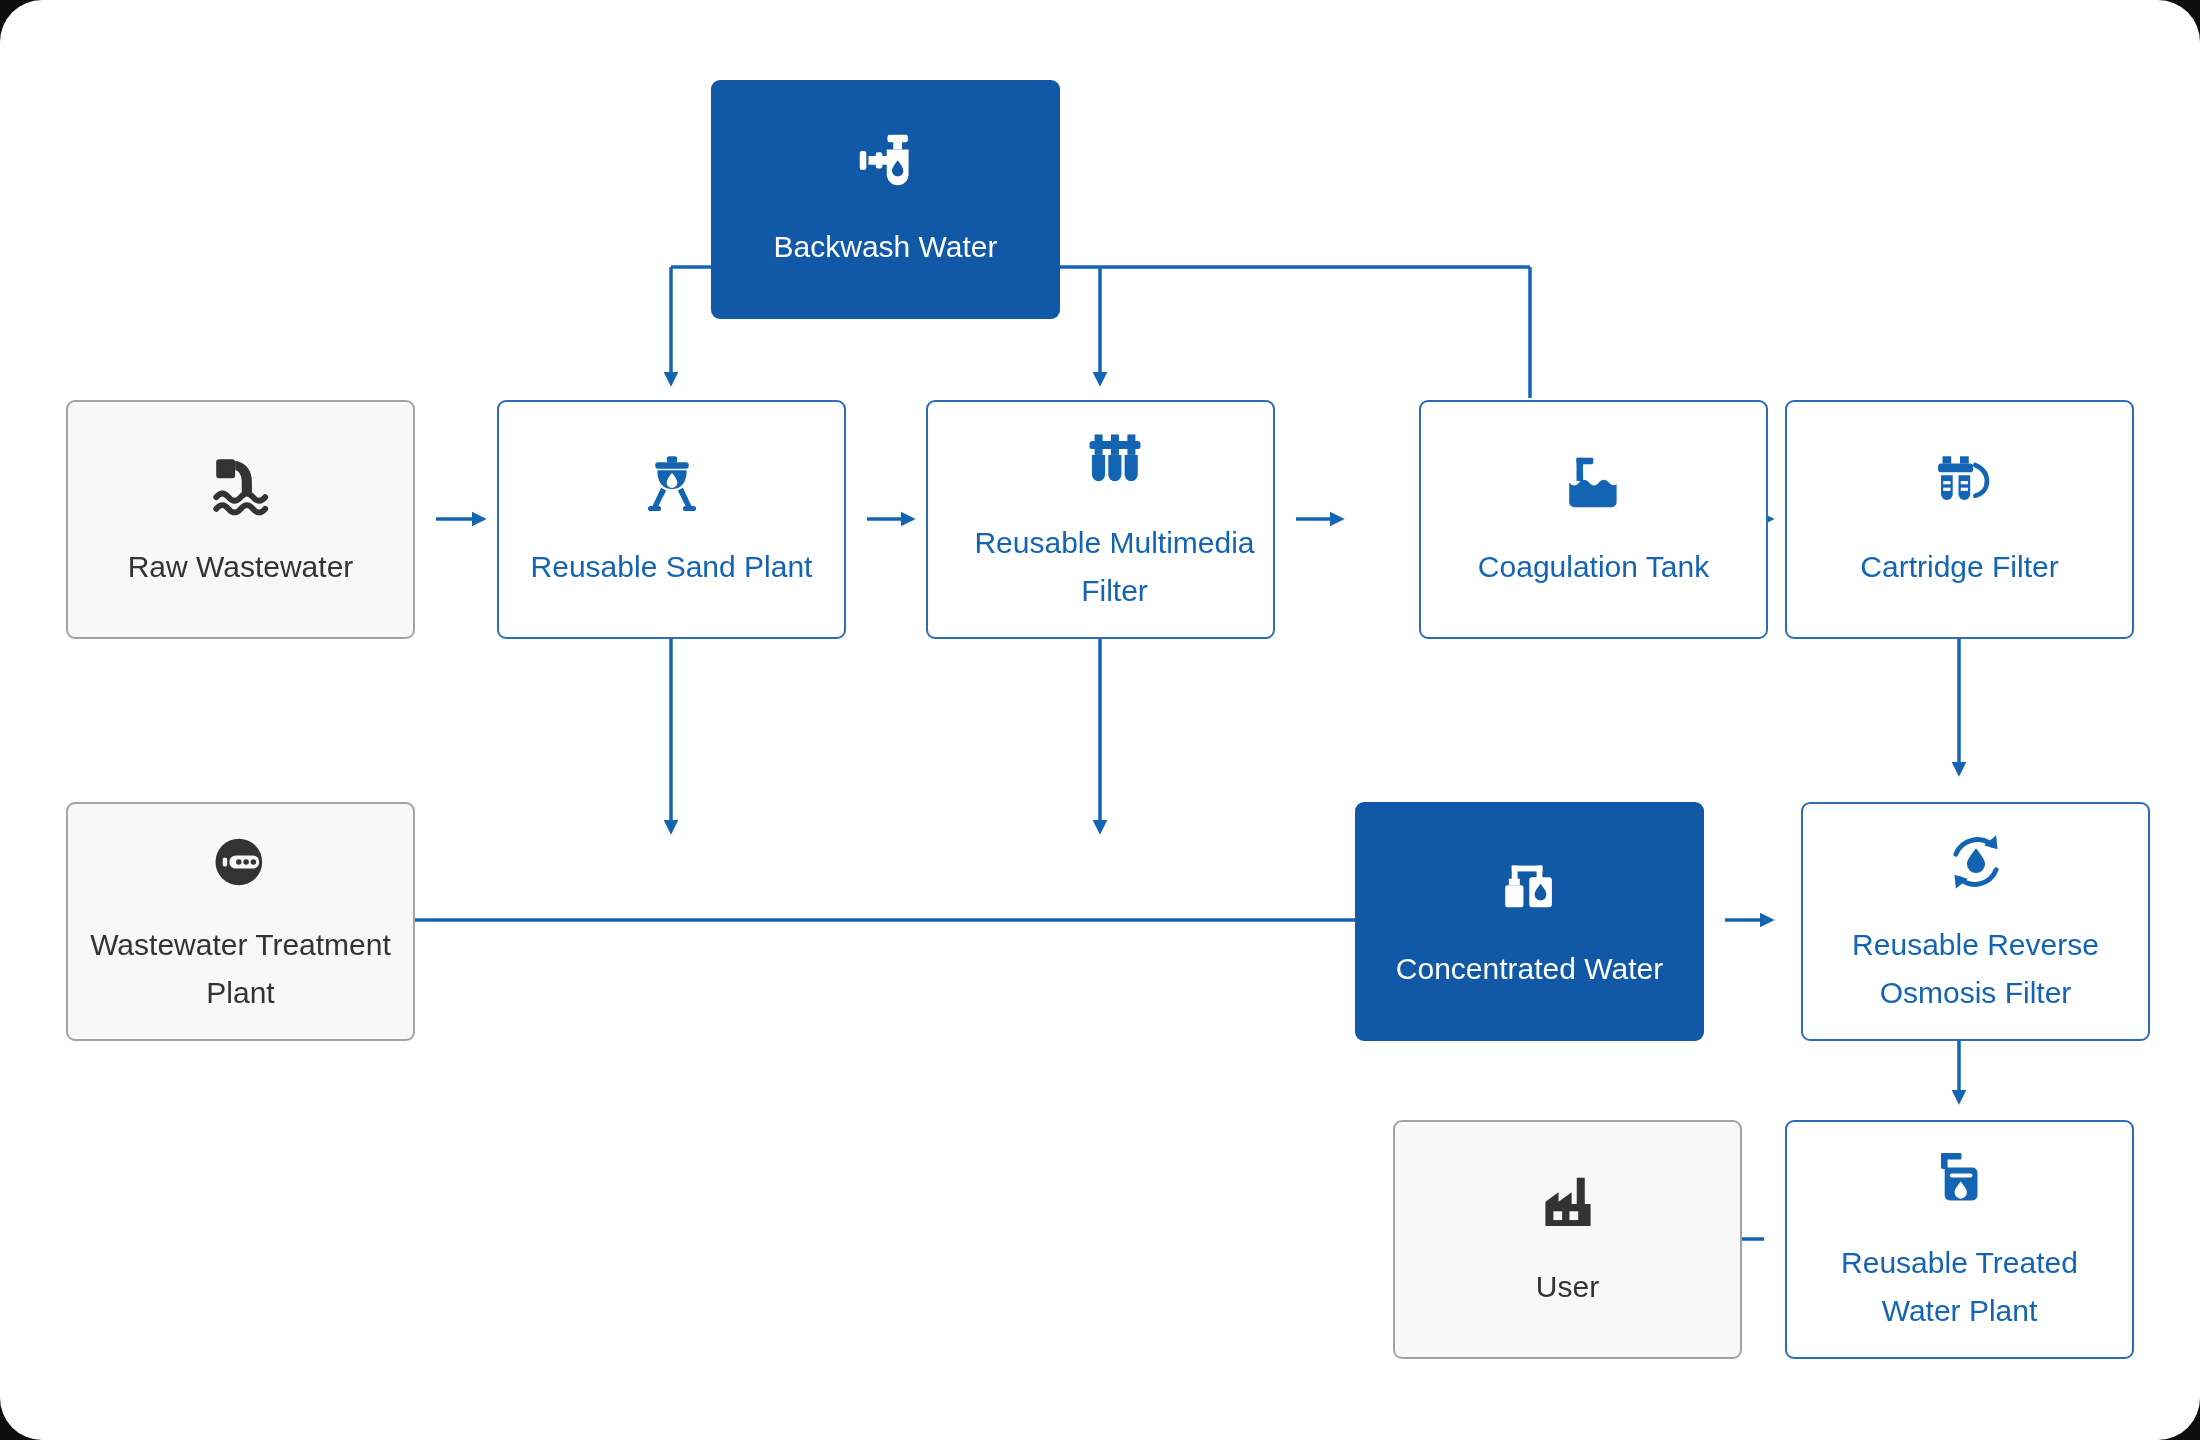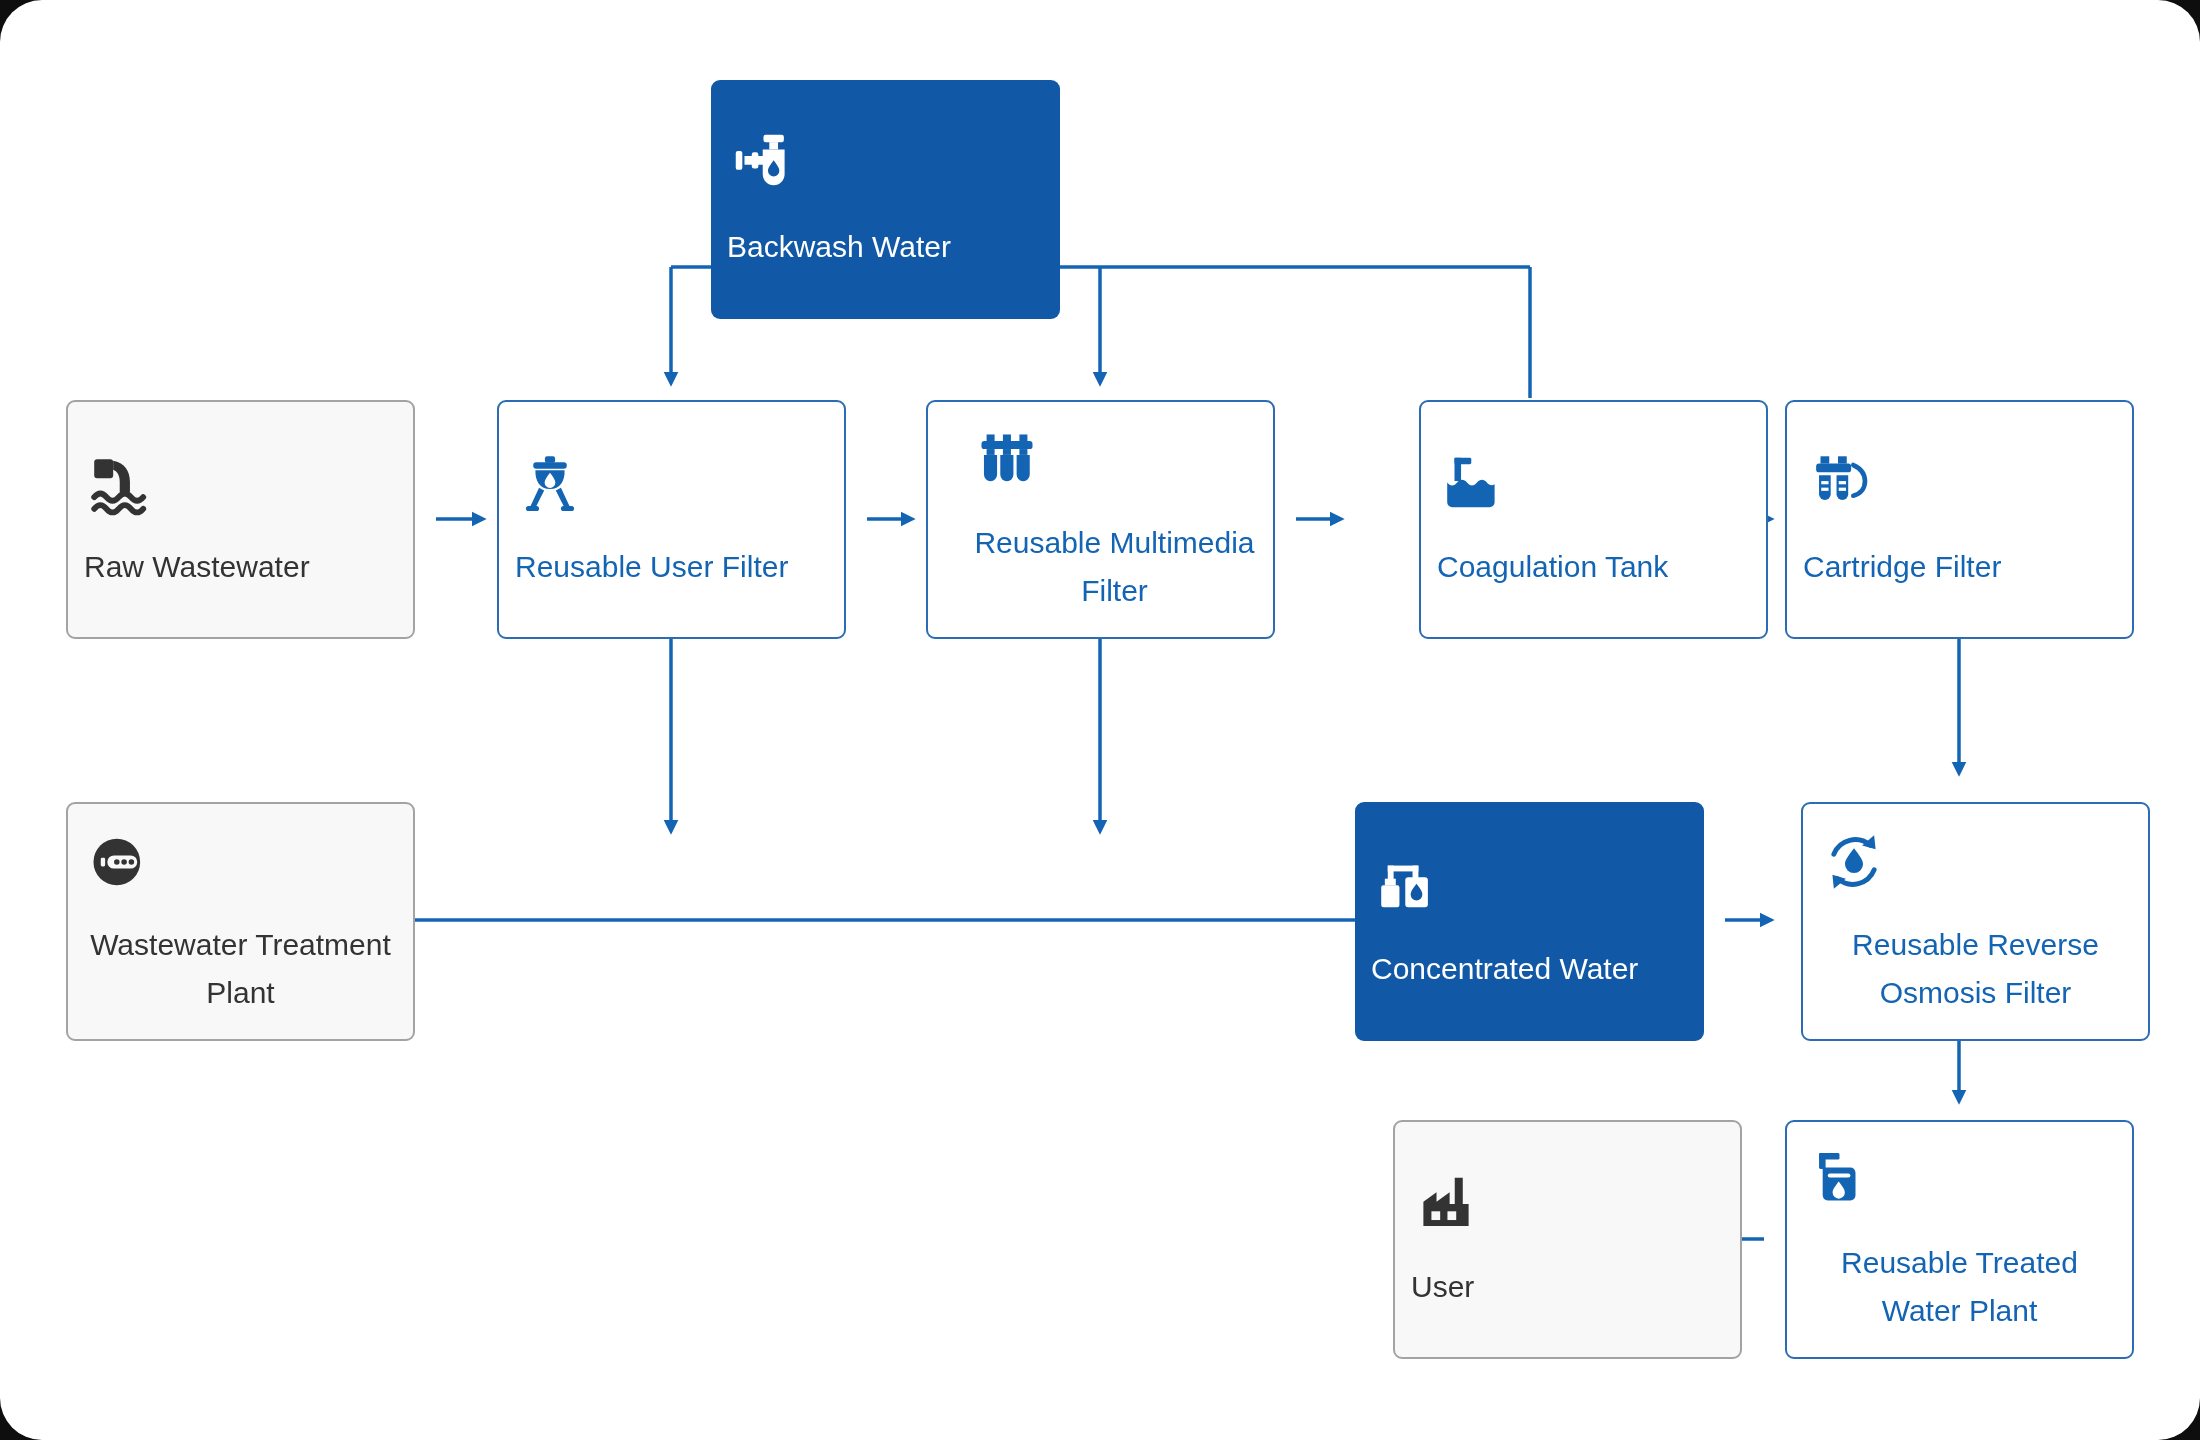--- a/index.html
+++ b/index.html
@@ -10,21 +10,21 @@
     position:relative; width:2200px; height:1440px;
     background:#ffffff; border-radius:42px; overflow:hidden;
   }
 
   .edges { position:absolute; inset:0; z-index:1; }
   .edges path.line { stroke:#1464B4; stroke-width:3.5; fill:none; }
 
   .node {
     position:absolute; width:349px; height:239px; z-index:2;
     border-radius:9px; padding:0 16px;
-    display:flex; flex-direction:column; align-items:flex-start; justify-content:center;
+    display:flex; flex-direction:column; align-items:center; justify-content:center;
     gap:24px; text-align:center;
   }
   .node .label { font-size:30px; line-height:1.6; }
 
   .node.filled   { background:#1159A6; color:#ffffff; --cut:#1159A6; }
   .node.outlined { background:#ffffff; border:2px solid #2C6CB4; color:#1464B4; --cut:#ffffff; }
   .node.neutral  { background:#f8f8f8; border:2px solid #a3a3a3; color:#333333; --cut:#f8f8f8; }
 
   .icon { width:70px; height:70px; flex:0 0 auto; }
   .icon svg { width:100%; height:100%; display:block; }
@@ -99,21 +99,21 @@
           <rect x="12.5" y="9" width="23" height="4.5" rx="2"></rect>
           <path d="M14 14.5 h20 c0.3 7.5 -3.2 13 -10 13 s-10.3 -5.5 -10 -13 z"></path>
           <path d="M16.5 26.5 l-6 13 h4 l5.5 -11 z"></path>
           <path d="M31.5 26.5 l6 13 h-4 l-5.5 -11 z"></path>
           <rect x="7.5" y="39" width="9" height="3.5" rx="1.75"></rect>
           <rect x="31.5" y="39" width="9" height="3.5" rx="1.75"></rect>
         </g>
         <path class="c" d="M24 16.2 c2.3 3.1 3.7 5 3.7 6.8 a3.7 3.7 0 0 1 -7.4 0 c0 -1.8 1.4 -3.7 3.7 -6.8 z"></path>
       </svg>
     </span>
-    <span class="label">Reusable User Filter</span>
+    <span class="label">Reusable Sand Plant</span>
   </div>
 
   <div class="node outlined" style="left:926px; top:400px;padding-left:44px;">
     <span class="icon">
       <svg viewBox="0 0 48 48">
         <g class="p">
           <rect x="10" y="6.5" width="5.5" height="4.5"></rect>
           <rect x="21.2" y="6.5" width="5.5" height="4.5"></rect>
           <rect x="32.5" y="6.5" width="5.5" height="4.5"></rect>
           <rect x="6.5" y="11" width="35" height="5.5" rx="2"></rect>

